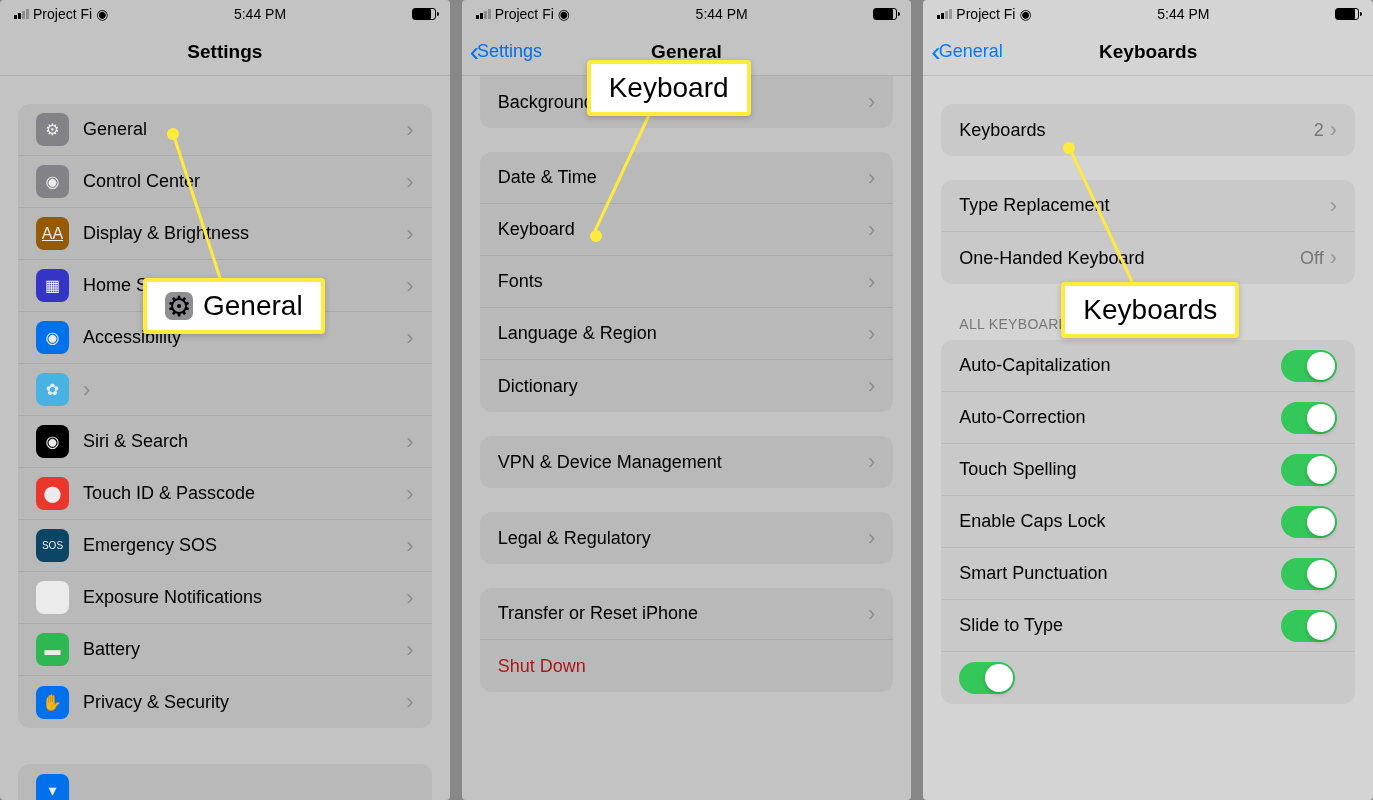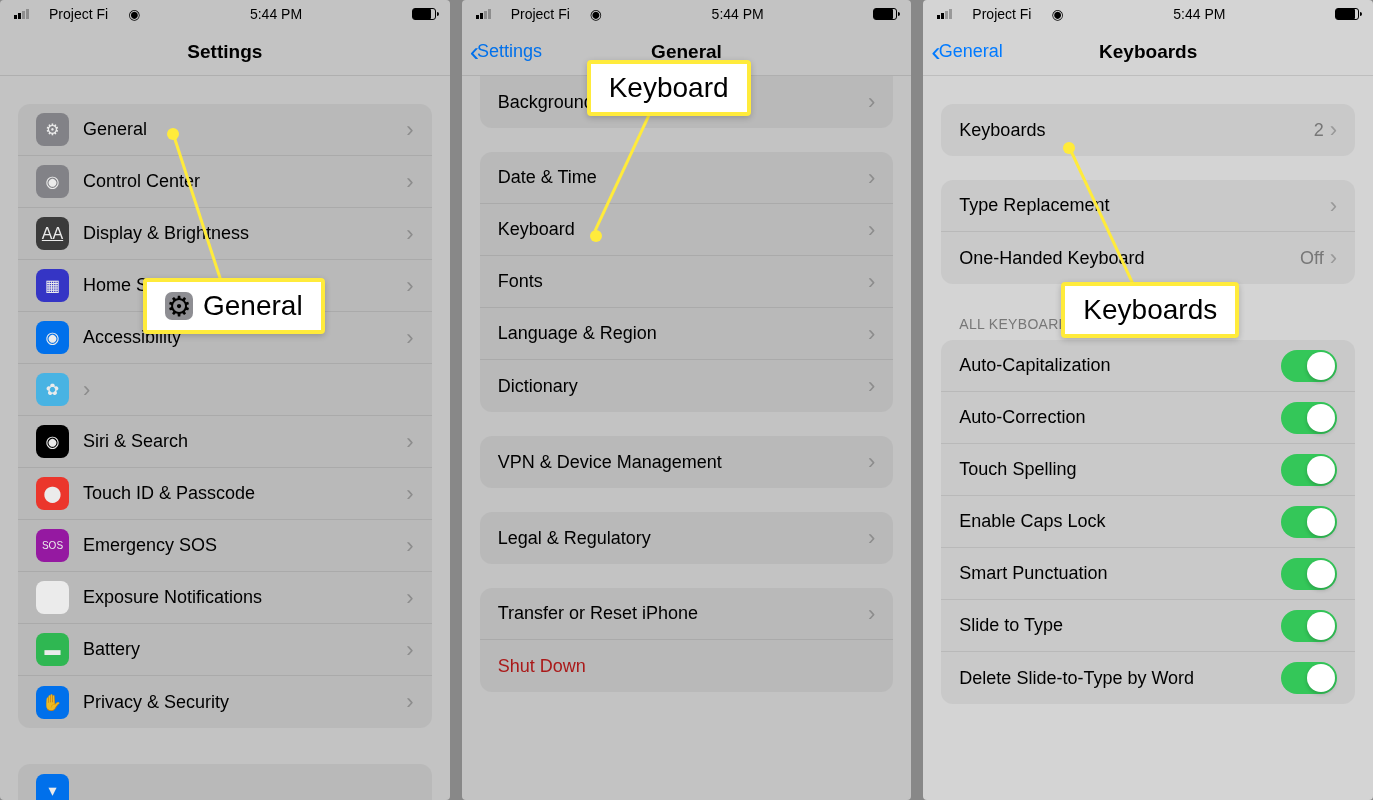--- a/index.html
+++ b/index.html
@@ -1,19 +1,19 @@
 <!DOCTYPE html>
 <html><head>
 <meta charset="utf-8">
 <style>
 *{margin:0;padding:0;box-sizing:border-box;font-family:-apple-system,Helvetica,Arial,sans-serif}
 body{background:#888;width:1373px;height:800px;display:flex;gap:12px;padding:0}
 .phone{flex:1;background:#d4d4d4;position:relative;overflow:hidden;border-radius:4px}
 .status-bar{height:28px;display:flex;align-items:center;justify-content:space-between;padding:0 14px;font-size:14px;font-weight:500;color:#000}
-.status-left{display:flex;align-items:center;gap:20px}
+.status-left{display:flex;align-items:center;gap:4px}
 .status-right{display:flex;align-items:center;gap:4px}
 .signal{display:inline-flex;align-items:flex-end;gap:1px}
 .signal span{width:3px;background:#000;display:inline-block}
 .signal span:nth-child(1){height:4px}
 .signal span:nth-child(2){height:6px}
 .signal span:nth-child(3){height:8px;background:#999}
 .signal span:nth-child(4){height:10px;background:#999}
 .wifi{font-size:14px}
 .battery{width:24px;height:12px;border:1.5px solid #000;border-radius:3px;position:relative}
 .battery::after{content:"";position:absolute;right:-4px;top:3px;width:2px;height:4px;background:#000;border-radius:0 2px 2px 0}
@@ -72,21 +72,21 @@
           <div class="row-icon" style="background: rgb(142, 142, 147);">⚙</div>
           <span class="row-label">General</span>
           <span class="row-chevron">›</span>
         </div>
         <div class="row">
           <div class="row-icon" style="background: rgb(142, 142, 147);">◉</div>
           <span class="row-label">Control Center</span>
           <span class="row-chevron">›</span>
         </div>
         <div class="row">
-          <div class="row-icon" style="background: #404040; text-decoration: underline;">AA</div>
+          <div class="row-icon" style="background: #a16207; text-decoration: underline;">AA</div>
           <span class="row-label">Display &amp; Brightness</span>
           <span class="row-chevron">›</span>
         </div>
         <div class="row">
           <div class="row-icon" style="background: rgb(58, 58, 214);">▦</div>
           <span class="row-label">Home Screen</span>
           <span class="row-chevron">›</span>
         </div>
         <div class="row">
           <div class="row-icon" style="background: rgb(0, 122, 255);">◉</div>
@@ -101,21 +101,21 @@
           <div class="row-icon" style="background: rgb(0, 0, 0);">◉</div>
           <span class="row-label">Siri &amp; Search</span>
           <span class="row-chevron">›</span>
         </div>
         <div class="row">
           <div class="row-icon" style="background: rgb(255, 59, 48);">⬤</div>
           <span class="row-label">Touch ID &amp; Passcode</span>
           <span class="row-chevron">›</span>
         </div>
         <div class="row">
-          <div class="row-icon" style="background: #a21caf; font-size: 10px;">SOS</div>
+          <div class="row-icon" style="background: #0c4a6e; font-size: 10px;">SOS</div>
           <span class="row-label">Emergency SOS</span>
           <span class="row-chevron">›</span>
         </div>
         <div class="row">
           <div class="row-icon" style="background: rgb(255, 255, 255);">✱</div>
           <span class="row-label">Exposure Notifications</span>
           <span class="row-chevron">›</span>
         </div>
         <div class="row">
           <div class="row-icon" style="background: rgb(52, 199, 89);">▬</div>
@@ -292,21 +292,20 @@
         </div>
         <div class="row">
           <span class="row-label">Smart Punctuation</span>
           <div class="toggle"></div>
         </div>
         <div class="row">
           <span class="row-label">Slide to Type</span>
           <div class="toggle"></div>
         </div>
         <div class="row">
-          <span class="row-label">Delete Slide-to-Type by Word</span>
           <div class="toggle"></div>
         </div>
       </div>
   </div>
   <div class="dot" style="top:142px;left:140px"></div>
   <div class="callout-line" style="top:146px;left:144px;width:3px;height:168px;transform:rotate(-25deg)"></div>
   <div class="callout" style="top:282px;left:138px">
     <span>Keyboards</span>
   </div>
 </div>

